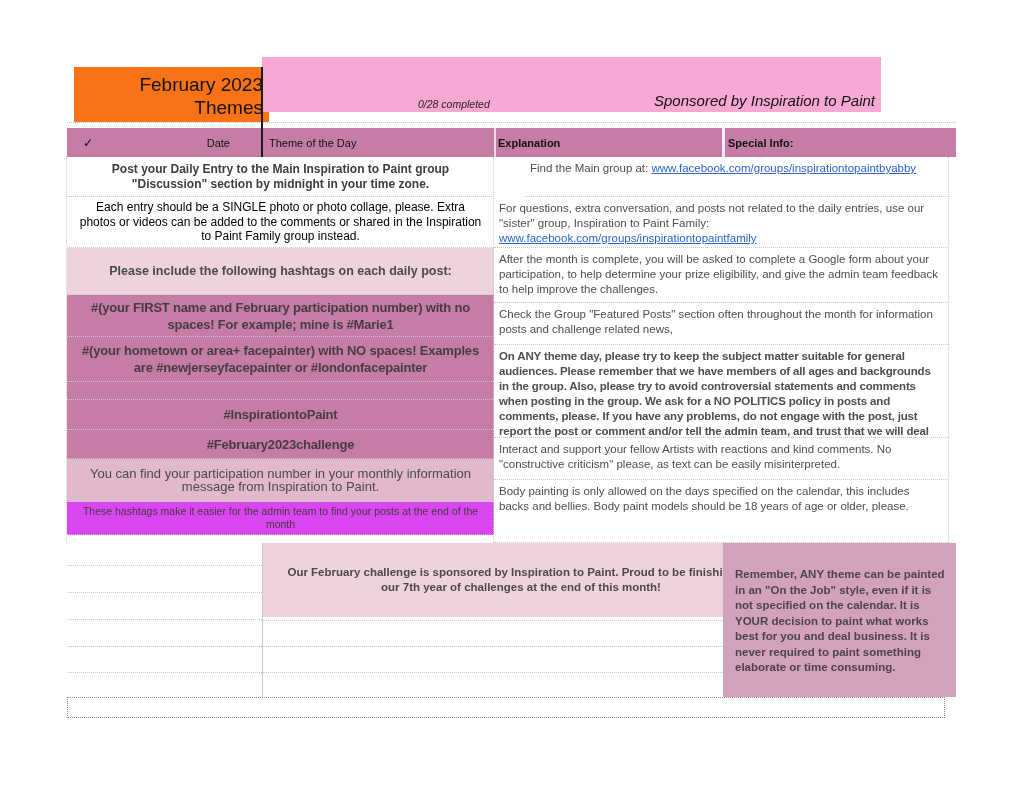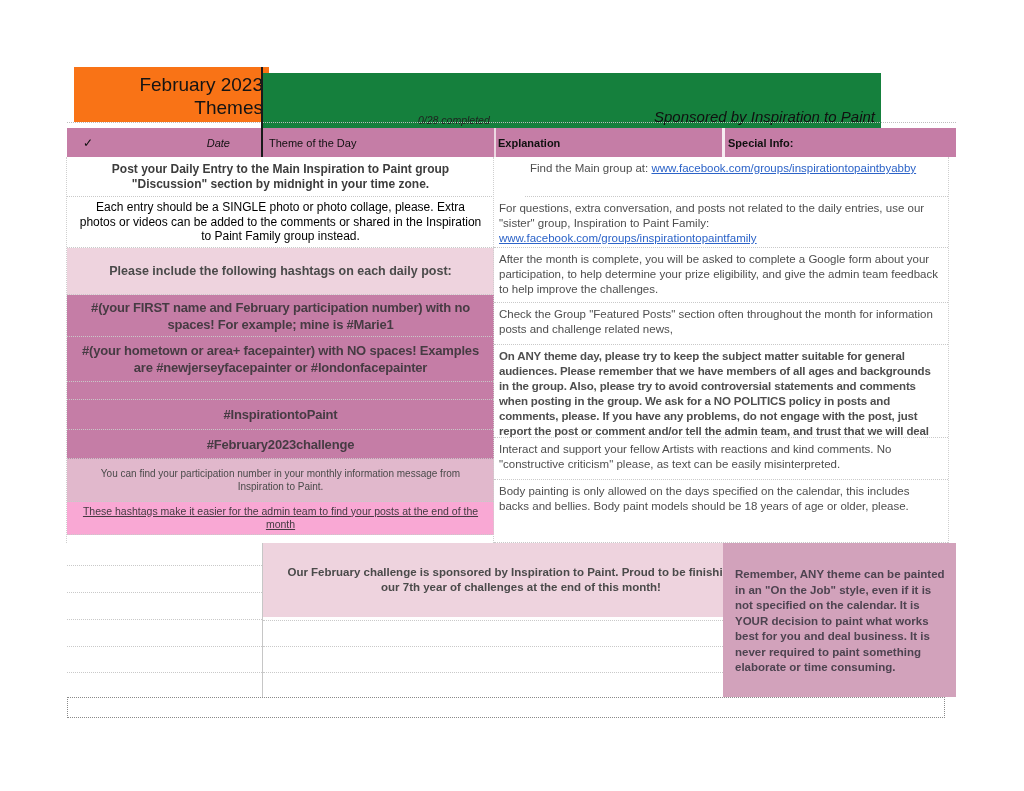--- a/index.html
+++ b/index.html
@@ -4,31 +4,31 @@
 <style>
   html,body{margin:0;padding:0;background:#ffffff;}
   .page{position:relative;width:1024px;height:791px;background:#ffffff;
         font-family:"Liberation Sans",sans-serif;overflow:hidden;}
   .abs{position:absolute;box-sizing:border-box;}
 
   
   .title-left{left:74px;top:67px;width:195px;height:55px;background:#f97316;
               padding:6px 6px 0 9px;font-size:19px;line-height:23px;color:#141414;
               white-space:pre-line;text-align:right;}
-  .title-right{left:262px;top:73px;width:619px;height:55px;background:#15803d;}
+  .title-right{left:262px;top:57px;width:619px;height:55px;background:#f9a8d4;}
   .progress{position:absolute;left:156px;bottom:2px;font-size:10.5px;font-style:italic;color:#1f1f1f;}
   .sponsor{position:absolute;right:6px;bottom:3px;font-size:15px;font-style:italic;color:#101010;}
   .band-sep{left:67px;top:122px;width:889px;height:0;border-top:1px dotted #bdbdbd;}
   .blackline{left:261px;top:67px;width:2px;height:90px;background:#1a1a1a;}
 
   
   .header-row{left:67px;top:128px;width:889px;height:29px;background:#c57da6;font-size:11px;color:#101010;}
   .header-row span{position:absolute;top:50%;transform:translateY(-50%);white-space:nowrap;}
   .h-check{left:16px;font-size:12px;}
-  .h-date{left:58px;width:105px;text-align:right;font-style:italic;}
+  .h-date{left:58px;width:105px;text-align:right;}
   .h-theme{left:202px;}
   .h-exp{left:431px;font-weight:bold;}
   .h-special{left:661px;font-weight:bold;}
   .h-sep1{position:absolute;left:427px;top:0;width:2px;height:100%;background:#ecd8e2;}
   .h-sep2{position:absolute;left:655px;top:0;width:3px;height:100%;background:#f6ecf1;}
 
   
   .leftcol{left:67px;top:157px;width:427px;}
   .rightcol{left:494px;top:157px;width:454px;}
   .leftcol .cell{display:flex;align-items:center;justify-content:center;text-align:center;
@@ -40,23 +40,23 @@
   .l1{height:40px;background:#fff;font-weight:bold;color:#3d3d3d;font-size:12px;line-height:14.5px;}
   .l2{height:51px;background:#fff;color:#000000;font-size:12px;line-height:14.5px;}
   .l3{height:47px;background:#eed3de;font-weight:bold;color:#4a4a4a;font-size:12.5px;line-height:16px;}
   .l4{height:42px;}
   .l5{height:45px;}
   .l6{height:18px;}
   .l7{height:30px;}
   .l8{height:29px;}
   .hash{background:#c57da6;font-weight:bold;color:#463b43;font-size:13px;line-height:17px;
         letter-spacing:-0.2px;border-bottom:1px dotted rgba(255,255,255,0.55);}
-  .l9{height:43px;background:#e1b8cc;font-size:10px;color:#4a4a4a;line-height:13.5px;
+  .l9{height:43px;background:#e1b8cc;font-size:13px;color:#4a4a4a;line-height:13.5px;
       border-bottom:1px dotted rgba(255,255,255,0.55);}
-  .l10{height:33px;background:#f9a8d4;font-size:10.5px;color:#443a41;line-height:13.5px;text-decoration:underline;}
+  .l10{height:33px;background:#d946ef;font-size:10.5px;color:#443a41;line-height:13.5px;}
   .r1{height:40px;padding-top:9px;margin-left:31px;}
   .r2{height:51px;}
   .r3{height:55px;}
   .r4{height:42px;}
   .r5{height:93px;font-weight:bold;color:#3f3f3f;font-size:11px;line-height:15.4px;letter-spacing:-0.15px;}
   .r6{height:42px;}
   .r7{height:63px;}
   .link{color:#2c63c8;text-decoration:underline;cursor:pointer;}
   .vdot{border-left:1px dotted #cfcfcf;width:0;}
   .vdot-left{left:66px;top:157px;height:386px;}

